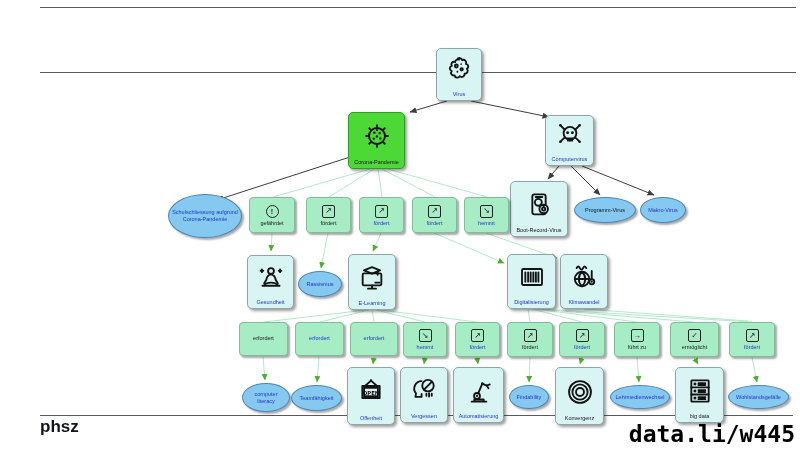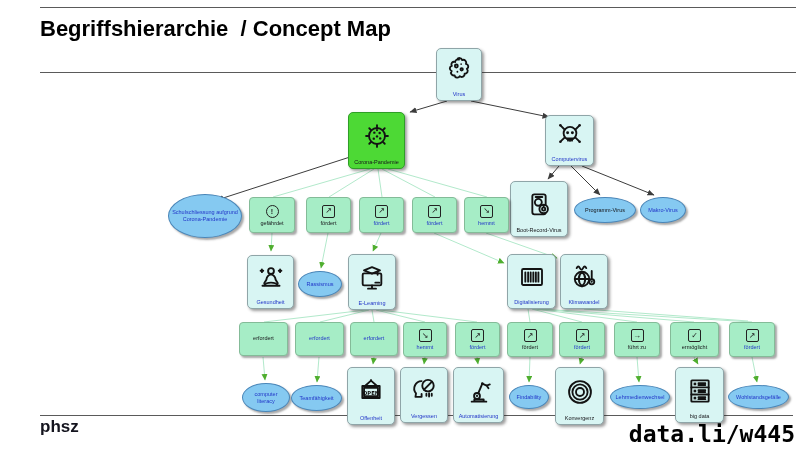--- a/index.html
+++ b/index.html
@@ -33,21 +33,20 @@
   .rel-icon{width:11px;height:11px;border:1px solid #222;border-radius:2px;display:flex;
             align-items:center;justify-content:center;font-size:8px;line-height:1;color:#222;
             margin-top:2px;}
   .rel-icon.round{border-radius:50%;font-weight:bold;font-size:7px;}
 </style>
 </head>
 <body>
 
 <div class="stage">
   <div class="hrule" style="left:40px;right:4px;top:7px;"></div>
-  <div class="page-title">Begriffshierarchie  / Concept Map</div>
   <div class="hrule" style="left:40px;right:4px;top:72px;"></div>
   <div class="hrule" style="left:40px;right:7px;top:415px;"></div>
 
   <div id="map">
       <svg width="800" height="450" class="edges">
         <defs>
           <marker id="ab" markerUnits="userSpaceOnUse" markerWidth="8" markerHeight="7" refX="6.5" refY="3" orient="auto">
             <path d="M0,0 L7,3 L0,6 Z" fill="#3c3c3c"></path>
           </marker>
           <marker id="ag" markerUnits="userSpaceOnUse" markerWidth="8" markerHeight="7" refX="6" refY="3" orient="auto">

